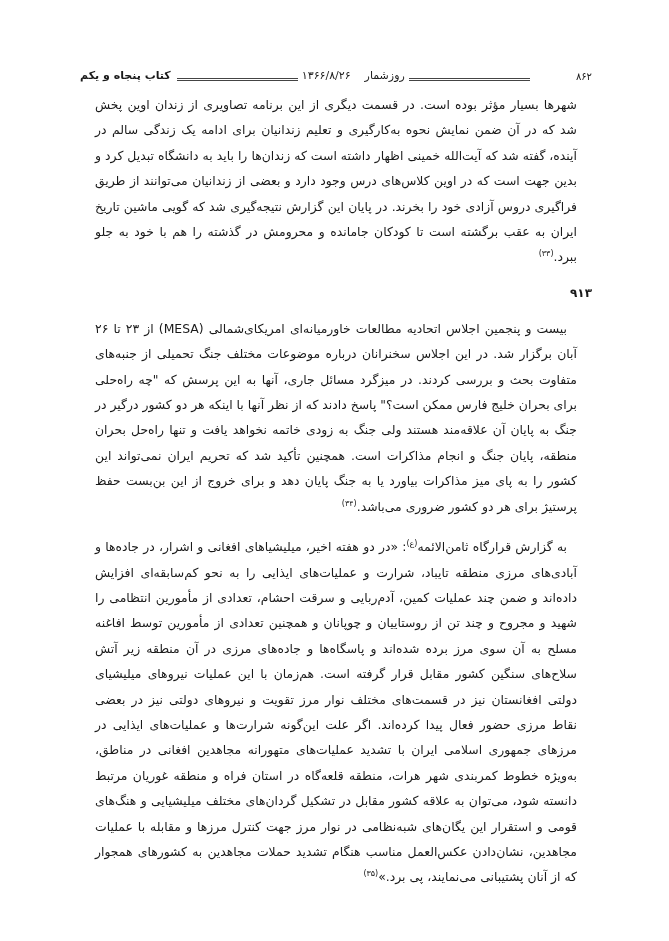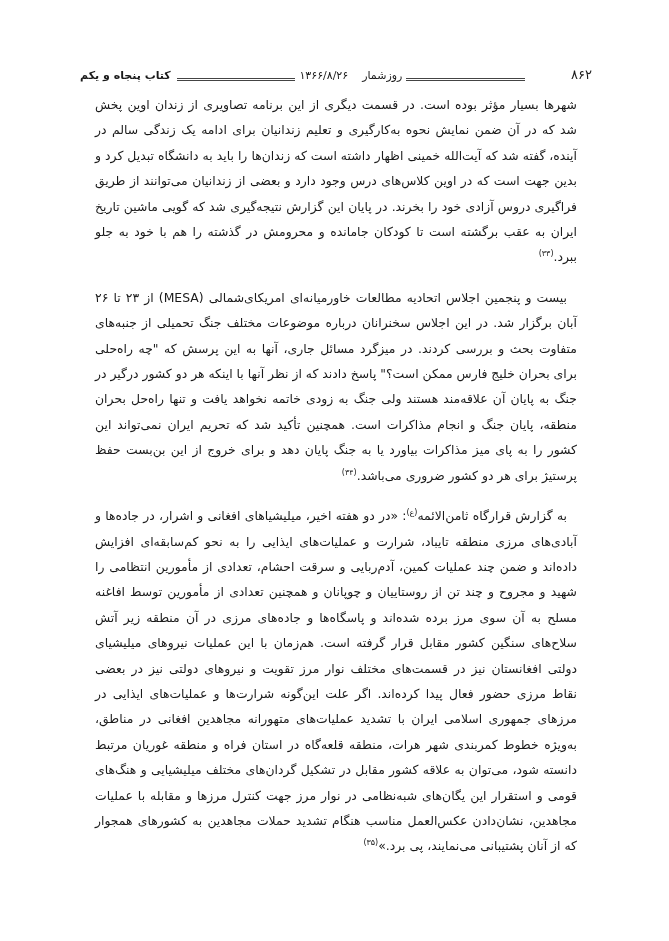--- a/index.html
+++ b/index.html
@@ -49,21 +49,21 @@
       height: 0;
       margin-bottom: 3px;
     }
     .running-header .chronicle .label {
       font-size: 11px;
       white-space: nowrap;
       padding: 0 4px;
       padding-bottom: 2px;
     }
     .running-header .page-number {
-      font-size: 13px;
+      font-size: 10px;
       white-space: nowrap;
       padding-bottom: 2px;
       margin-left: 40px;
     }
     .entry-block p {
       margin: 15px;
       font-size: 12.4px;
       line-height: 25.4px;
       text-align: justify;
       text-align-last: right;
@@ -103,20 +103,21 @@
       <span class="fill"></span>
     </div>
     <span class="book-title">کتاب پنجاه و یکم</span>
   </div>
 
   <div class="entry-block">
     <p class="first-para"><span>شهرها بسیار مؤثر بوده است. در قسمت دیگری از این برنامه تصاویری از زندان اوین پخش شد که در آن ضمن نمایش نحوه به‌کارگیری و تعلیم زندانیان برای ادامه یک زندگی سالم در آینده، گفته شد که آیت‌الله خمینی اظهار داشته است که زندان‌ها را باید به دانشگاه تبدیل کرد و بدین جهت است که در اوین کلاس‌های درس وجود دارد و بعضی از زندانیان می‌توانند از طریق فراگیری دروس آزادی خود را بخرند. در پایان این گزارش نتیجه‌گیری شد که گویی ماشین تاریخ ایران به عقب برگشته است تا کودکان جامانده و محرومش در گذشته را هم با خود به جلو ببرد.</span><sup>(۳۳)</sup></p>
   </div>
 
   <div class="entry-block">
+    <div class="entry-number">۹۱۳</div>
     <p class="entry-text"><span>بیست و پنجمین اجلاس اتحادیه مطالعات خاورمیانه‌ای امریکای‌شمالی (MESA) از ۲۳ تا ۲۶ آبان برگزار شد. در این اجلاس سخنرانان درباره موضوعات مختلف جنگ تحمیلی از جنبه‌های متفاوت بحث و بررسی کردند. در میزگرد مسائل جاری، آنها به این پرسش که "چه راه‌حلی برای بحران خلیج فارس ممکن است؟" پاسخ دادند که از نظر آنها با اینکه هر دو کشور درگیر در جنگ به پایان آن علاقه‌مند هستند ولی جنگ به زودی خاتمه نخواهد یافت و تنها راه‌حل بحران منطقه، پایان جنگ و انجام مذاکرات است. همچنین تأکید شد که تحریم ایران نمی‌تواند این کشور را به پای میز مذاکرات بیاورد یا به جنگ پایان دهد و برای خروج از این بن‌بست حفظ پرستیژ برای هر دو کشور ضروری می‌باشد.</span><sup>(۳۴)</sup></p>
   </div>
 
   <div class="entry-block">
     <p class="entry-text"><span>به گزارش قرارگاه ثامن‌الائمه</span><sup>(ع)</sup><span>: «در دو هفته اخیر، میلیشیاهای افغانی و اشرار، در جاده‌ها و آبادی‌های مرزی منطقه تایباد، شرارت و عملیات‌های ایذایی را به نحو کم‌سابقه‌ای افزایش داده‌اند و ضمن چند عملیات کمین، آدم‌ربایی و سرقت احشام، تعدادی از مأمورین انتظامی را شهید و مجروح و چند تن از روستاییان و چوپانان و همچنین تعدادی از مأمورین توسط افاغنه مسلح به آن سوی مرز برده شده‌اند و پاسگاه‌ها و جاده‌های مرزی در آن منطقه زیر آتش سلاح‌های سنگین کشور مقابل قرار گرفته است. هم‌زمان با این عملیات نیروهای میلیشیای دولتی افغانستان نیز در قسمت‌های مختلف نوار مرز تقویت و نیروهای دولتی نیز در بعضی نقاط مرزی حضور فعال پیدا کرده‌اند. اگر علت این‌گونه شرارت‌ها و عملیات‌های ایذایی در مرزهای جمهوری اسلامی ایران با تشدید عملیات‌های متهورانه مجاهدین افغانی در مناطق، به‌ویژه خطوط کمربندی شهر هرات، منطقه قلعه‌گاه در استان فراه و منطقه غوریان مرتبط دانسته شود، می‌توان به علاقه کشور مقابل در تشکیل گردان‌های مختلف میلیشیایی و هنگ‌های قومی و استقرار این یگان‌های شبه‌نظامی در نوار مرز جهت کنترل مرزها و مقابله با عملیات مجاهدین، نشان‌دادن عکس‌العمل مناسب هنگام تشدید حملات مجاهدین به کشورهای همجوار که از آنان پشتیبانی می‌نمایند، پی برد.»</span><sup>(۳۵)</sup></p>
   </div>
 
 </div>
 
 </body></html>

